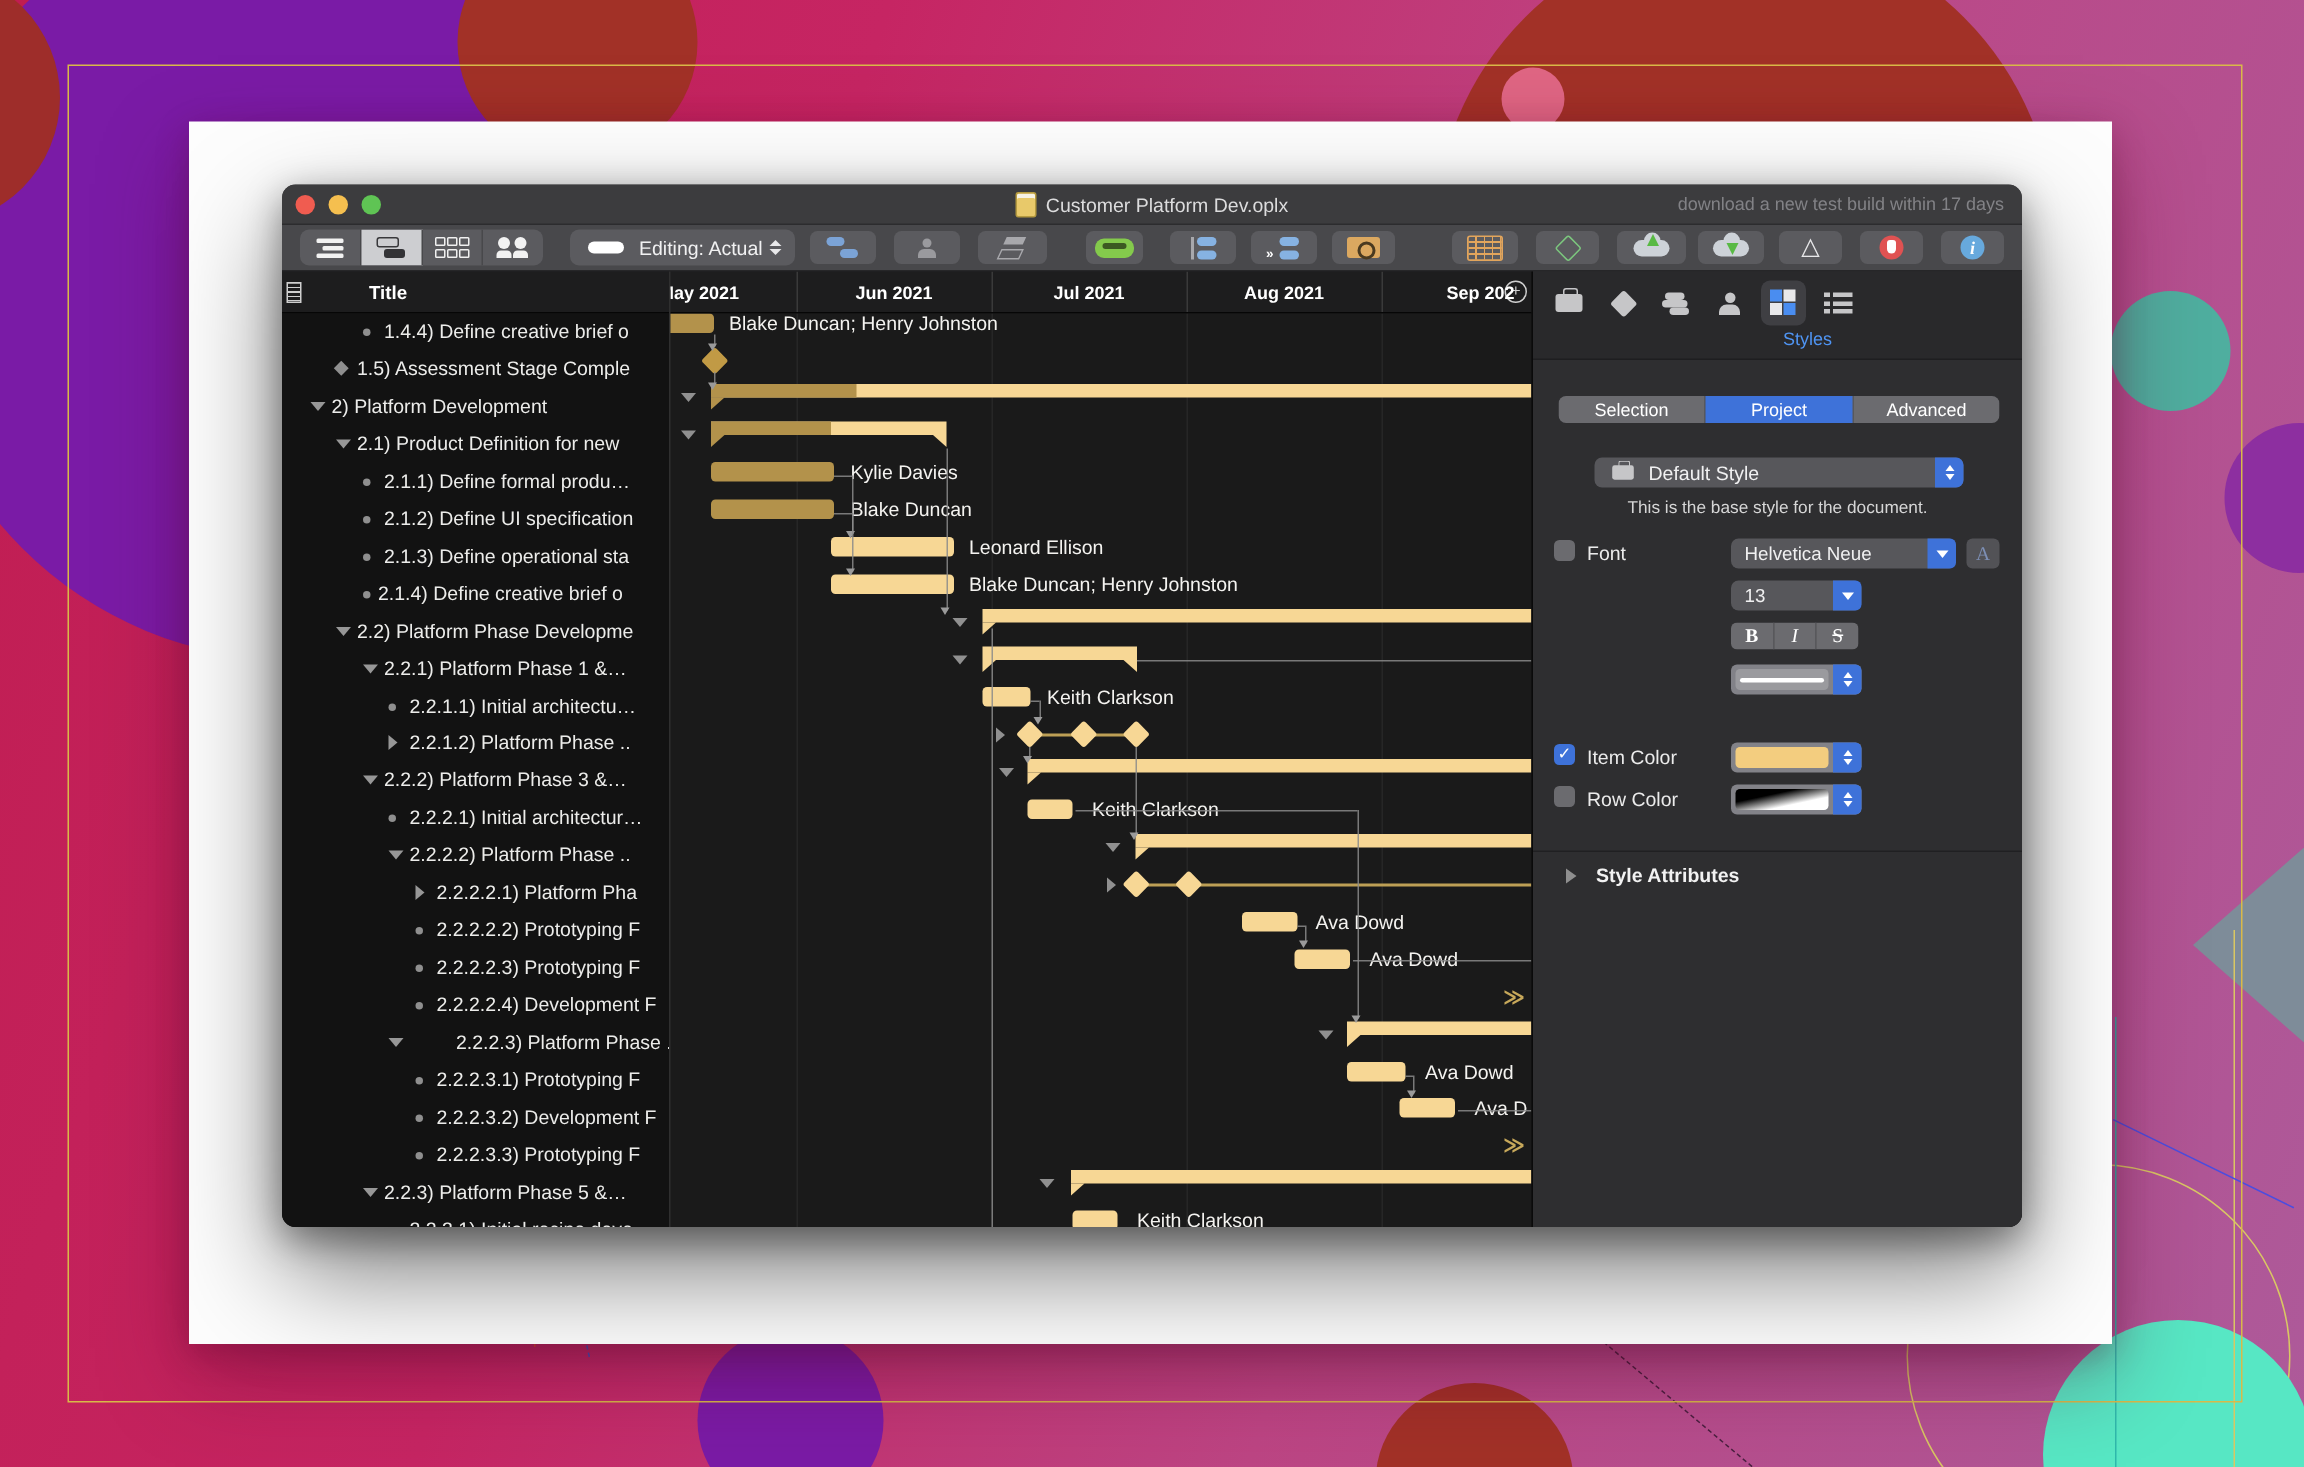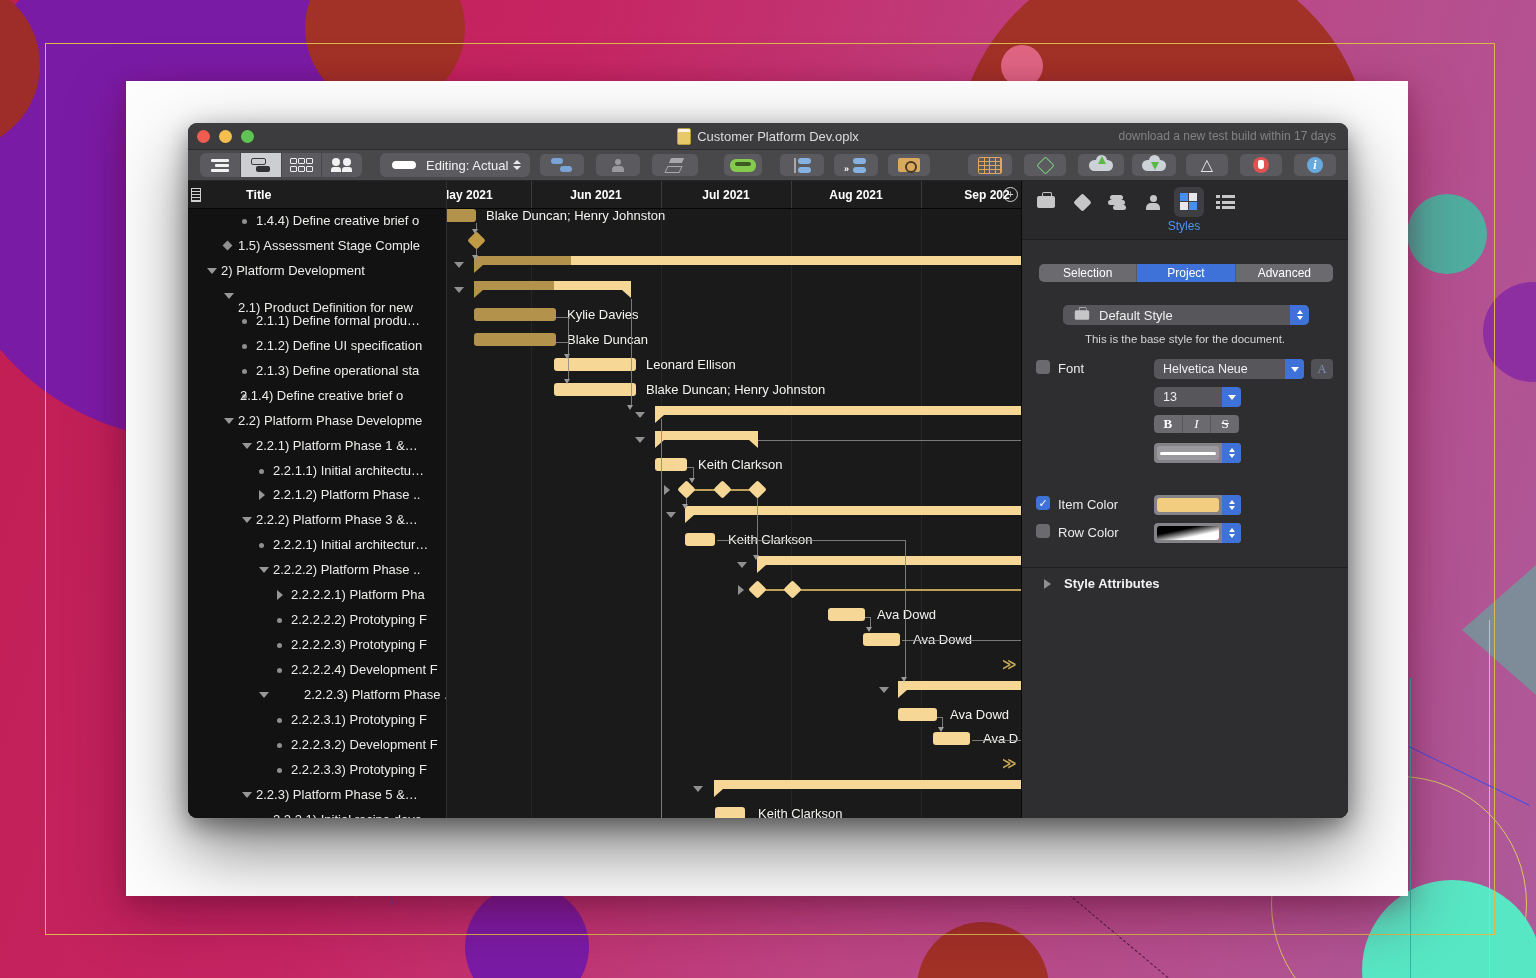--- a/index.html
+++ b/index.html
@@ -423,37 +423,37 @@
           <div class="orow" style="top: 25px;">
             <div class="mk diamond" style="left: 36px;"></div>
             <div class="txt" style="left: 50px;">1.5)  Assessment Stage Comple</div>
           </div>
           <div class="orow" style="top: 50px;">
             <div class="mk down" style="left: 19px;"></div>
             <div class="txt" style="left: 33px;">2)  Platform Development</div>
           </div>
           <div class="orow" style="top: 75px;">
             <div class="mk down" style="left: 36px;"></div>
-            <div class="txt" style="left: 50px; margin-top: 12px;">2.1)  Product Definition for new</div>
+            <div class="txt" style="left: 50px;">2.1)  Product Definition for new</div>
           </div>
           <div class="orow" style="top: 100px;">
             <div class="mk bullet" style="left: 54px;"></div>
             <div class="txt" style="left: 68px;">2.1.1)  Define formal produ…</div>
           </div>
           <div class="orow" style="top: 125px;">
             <div class="mk bullet" style="left: 54px;"></div>
             <div class="txt" style="left: 68px;">2.1.2)  Define UI specification</div>
           </div>
           <div class="orow" style="top: 150px;">
             <div class="mk bullet" style="left: 54px;"></div>
             <div class="txt" style="left: 68px;">2.1.3)  Define operational sta</div>
           </div>
           <div class="orow" style="top: 175px;">
             <div class="mk bullet" style="left: 54px;"></div>
-            <div class="txt" style="left: 52px;">2.1.4)  Define creative brief o</div>
+            <div class="txt" style="left: 64px;">2.1.4)  Define creative brief o</div>
           </div>
           <div class="orow" style="top: 200px;">
             <div class="mk down" style="left: 36px;"></div>
             <div class="txt" style="left: 50px;">2.2)  Platform Phase Developme</div>
           </div>
           <div class="orow" style="top: 225px;">
             <div class="mk down" style="left: 54px;"></div>
             <div class="txt" style="left: 68px;">2.2.1)  Platform Phase 1 &amp;…</div>
           </div>
           <div class="orow" style="top: 250px;">
@@ -663,21 +663,21 @@
           <div class="itab" style="left:188px;">
               <span class="i-list">
                 <i></i>
                 <b></b>
                 <i></i>
                 <b></b>
                 <i></i>
                 <b></b>
               </span>
             </div>
-          <div class="insp-label" style="left:122px;">Styles</div>
+          <div class="insp-label" style="left:143px;">Styles</div>
         </div>
 
         <div class="segctl" id="insp-segs">
             <div>Selection</div>
             <div class="on">Project</div>
             <div>Advanced</div>
           </div>
 
         <div class="dd" style="left:41px;top:124px;width:246px;height:20px;font-size:13px;">
           <span class="i-brief" style="transform:scale(.8);margin:0 8px 0 10px;">

